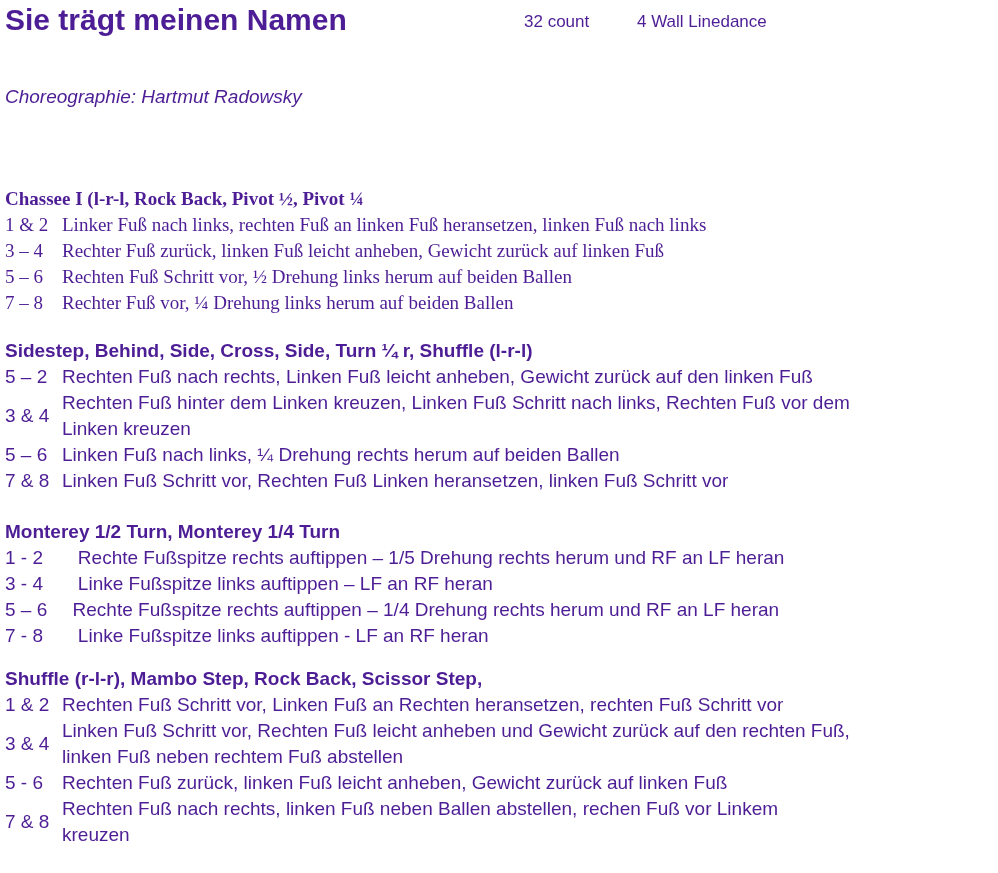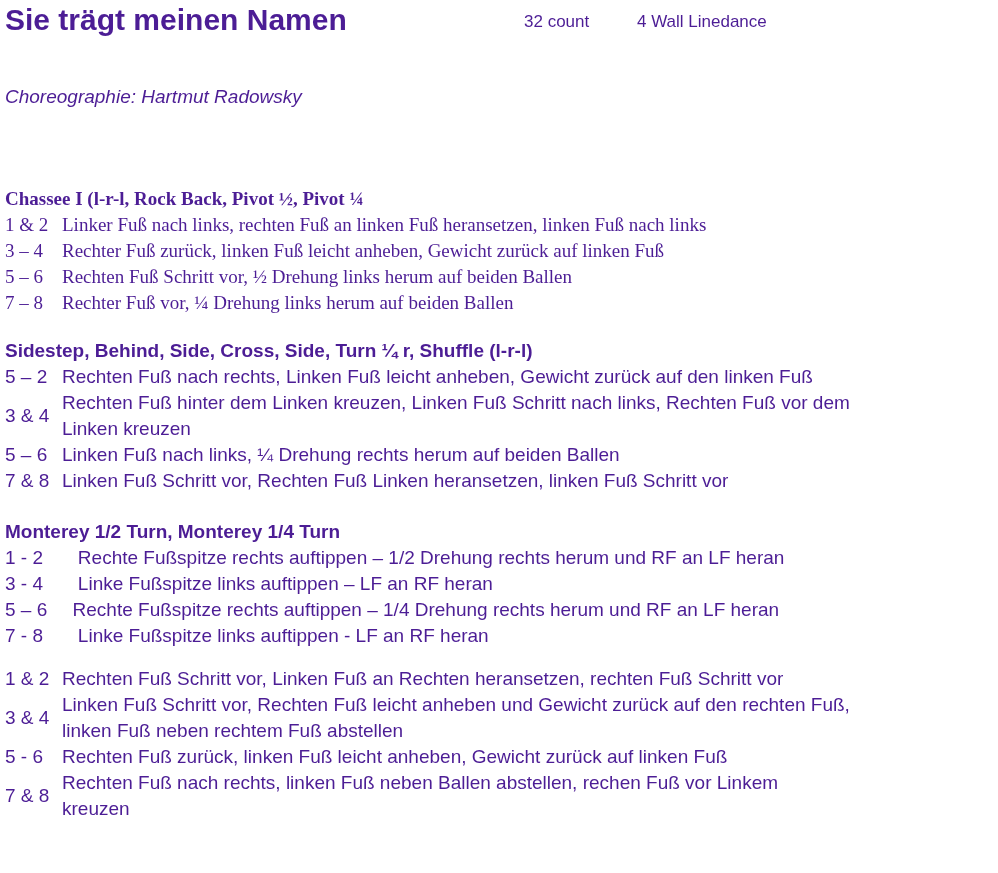--- a/index.html
+++ b/index.html
@@ -125,37 +125,38 @@
     <div class="step-row">
       <span class="step-count">7 &amp; 8</span>
       <span class="step-text">Linken Fuß Schritt vor, Rechten Fuß Linken heransetzen, linken Fuß Schritt vor</span>
     </div>
   </div>
 
   <div class="section section-s3">
     <h2 class="section-heading">Monterey 1/2 Turn, Monterey 1/4 Turn</h2>
     <div class="step-row">
       <span class="step-count">1 - 2</span>
-      <span class="step-text">   Rechte Fußspitze rechts auftippen – 1/2 Drehung rechts herum und RF an LF heran</span>
+      <span class="step-text">   Rechte Fußspitze rechts auftippen – 1/5 Drehung rechts herum und RF an LF heran</span>
     </div>
     <div class="step-row">
       <span class="step-count">3 - 4</span>
       <span class="step-text">   Linke Fußspitze links auftippen – LF an RF heran</span>
     </div>
     <div class="step-row">
       <span class="step-count">5 – 6</span>
       <span class="step-text">  Rechte Fußspitze rechts auftippen – 1/4 Drehung rechts herum und RF an LF heran</span>
     </div>
     <div class="step-row">
       <span class="step-count">7 - 8</span>
       <span class="step-text">   Linke Fußspitze links auftippen - LF an RF heran</span>
     </div>
   </div>
 
   <div class="section section-s4">
+    <h2 class="section-heading">Shuffle (r-l-r), Mambo Step, Rock Back, Scissor Step,</h2>
     <div class="step-row">
       <span class="step-count">1 &amp; 2</span>
       <span class="step-text">Rechten Fuß Schritt vor, Linken Fuß an Rechten heransetzen, rechten Fuß Schritt vor</span>
     </div>
     <div class="step-row">
       <span class="step-count">3 &amp; 4</span>
       <span class="step-text">Linken Fuß Schritt vor, Rechten Fuß leicht anheben und Gewicht zurück auf den rechten Fuß,
 linken Fuß neben rechtem Fuß abstellen</span>
     </div>
     <div class="step-row">

